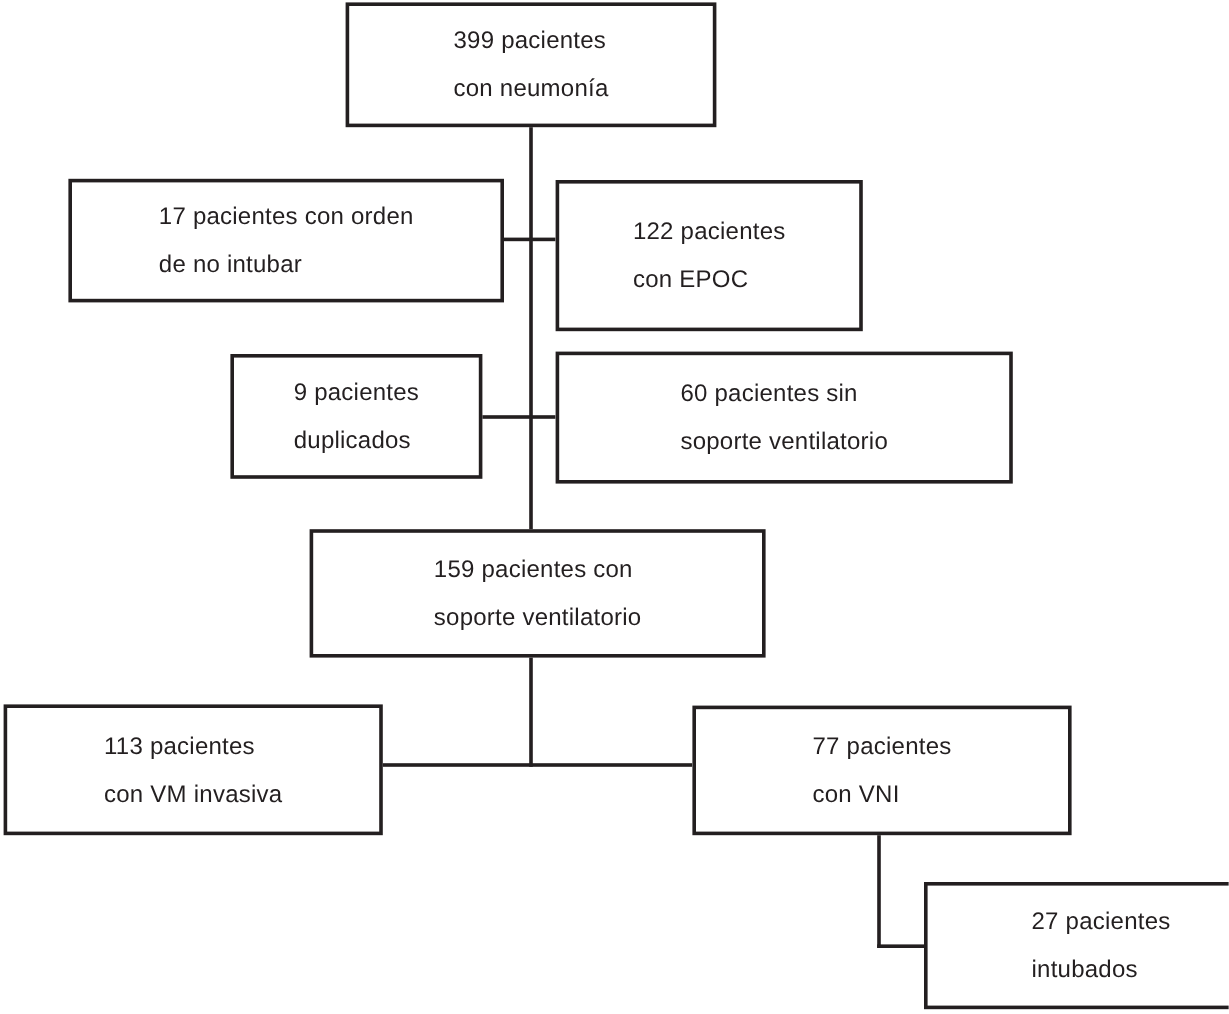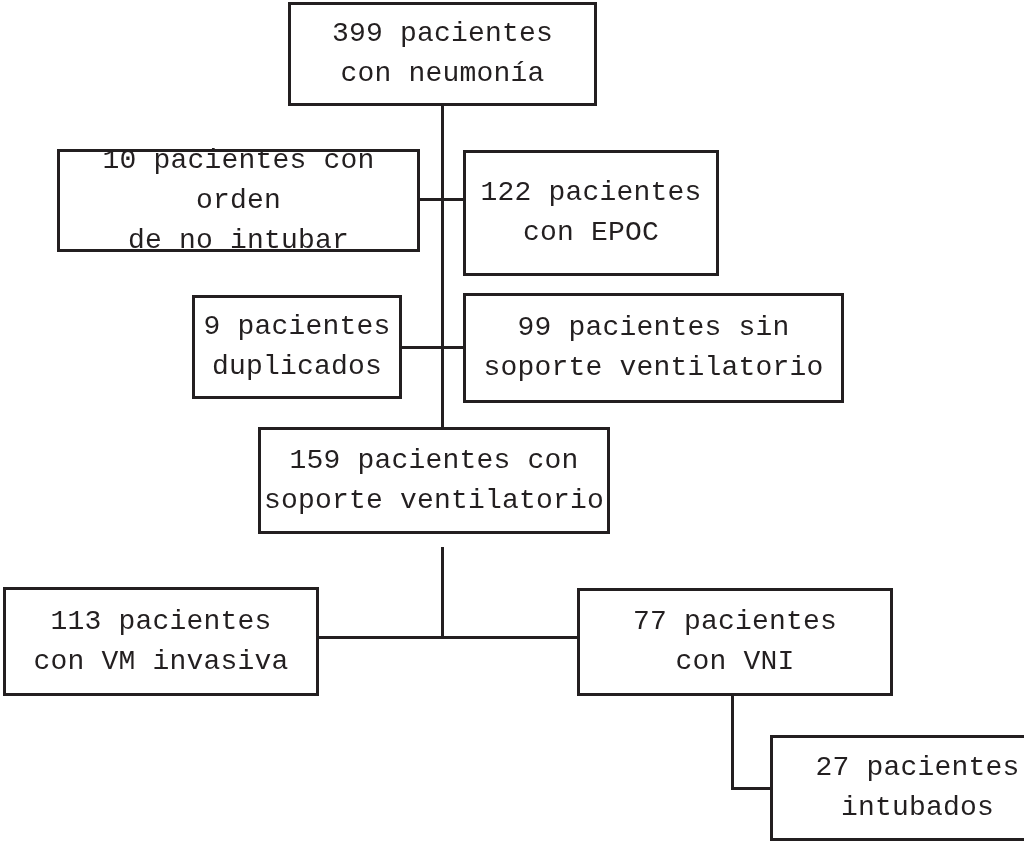--- a/index.html
+++ b/index.html
@@ -17,26 +17,25 @@
   }
   .node {
     position: absolute;
     box-sizing: border-box;
     border: 3px solid var(--ink, #231f20);
     background: var(--background, #ffffff);
     color: var(--ink, #231f20);
     display: flex;
     align-items: center;
     justify-content: center;
-    text-align: center;
+    text-align: left;
     white-space: pre-line;
-    font-size: 28px;
+    font-size: 20px;
     line-height: 40px;
     letter-spacing: 0.2px;
-    font-family: Liberation Mono, monospace;
   }
   .line {
     position: absolute;
     background: var(--ink, #231f20);
   }
 </style>
 </head>
 <body style="--ink: #231f20; --background: #ffffff;">
 
 <div class="diagram">
@@ -45,33 +44,33 @@
   <div class="line" style="left:418px; top:198px; width:45px; height:3px"></div>
   <div class="line" style="left:400px; top:346px; width:63px; height:3px"></div>
   <div class="line" style="left:441px; top:547px; width:3px; height:92px"></div>
   <div class="line" style="left:318px; top:636px; width:259px; height:3px"></div>
   <div class="line" style="left:731px; top:695px; width:3px; height:95px"></div>
   <div class="line" style="left:731px; top:787px; width:42px; height:3px"></div>
 
   <div class="node" style="left:288px; top:2px; width:309px; height:104px">399 pacientes
 con neumonía</div>
 
-  <div class="node" style="left:57px; top:149px; width:363px; height:103px">10 pacientes con orden
+  <div class="node" style="left:57px; top:149px; width:363px; height:103px">17 pacientes con orden
 de no intubar</div>
 
   <div class="node" style="left:463px; top:150px; width:256px; height:126px">122 pacientes
 con EPOC</div>
 
   <div class="node" style="left:192px; top:295px; width:210px; height:104px">9 pacientes
 duplicados</div>
 
-  <div class="node" style="left:463px; top:293px; width:381px; height:110px">99 pacientes sin
+  <div class="node" style="left:463px; top:293px; width:381px; height:110px">60 pacientes sin
 soporte ventilatorio</div>
 
-  <div class="node" style="left:258px; top:427px; width:352px; height:107px">159 pacientes con
+  <div class="node" style="left:258px; top:441px; width:380px; height:107px">159 pacientes con
 soporte ventilatorio</div>
 
   <div class="node" style="left:3px; top:587px; width:316px; height:109px">113 pacientes
 con VM invasiva</div>
 
   <div class="node" style="left:577px; top:588px; width:316px; height:108px">77 pacientes
 con VNI</div>
 
   <div class="node" style="left:770px; top:735px; width:295px; height:106px">27 pacientes
 intubados</div>

